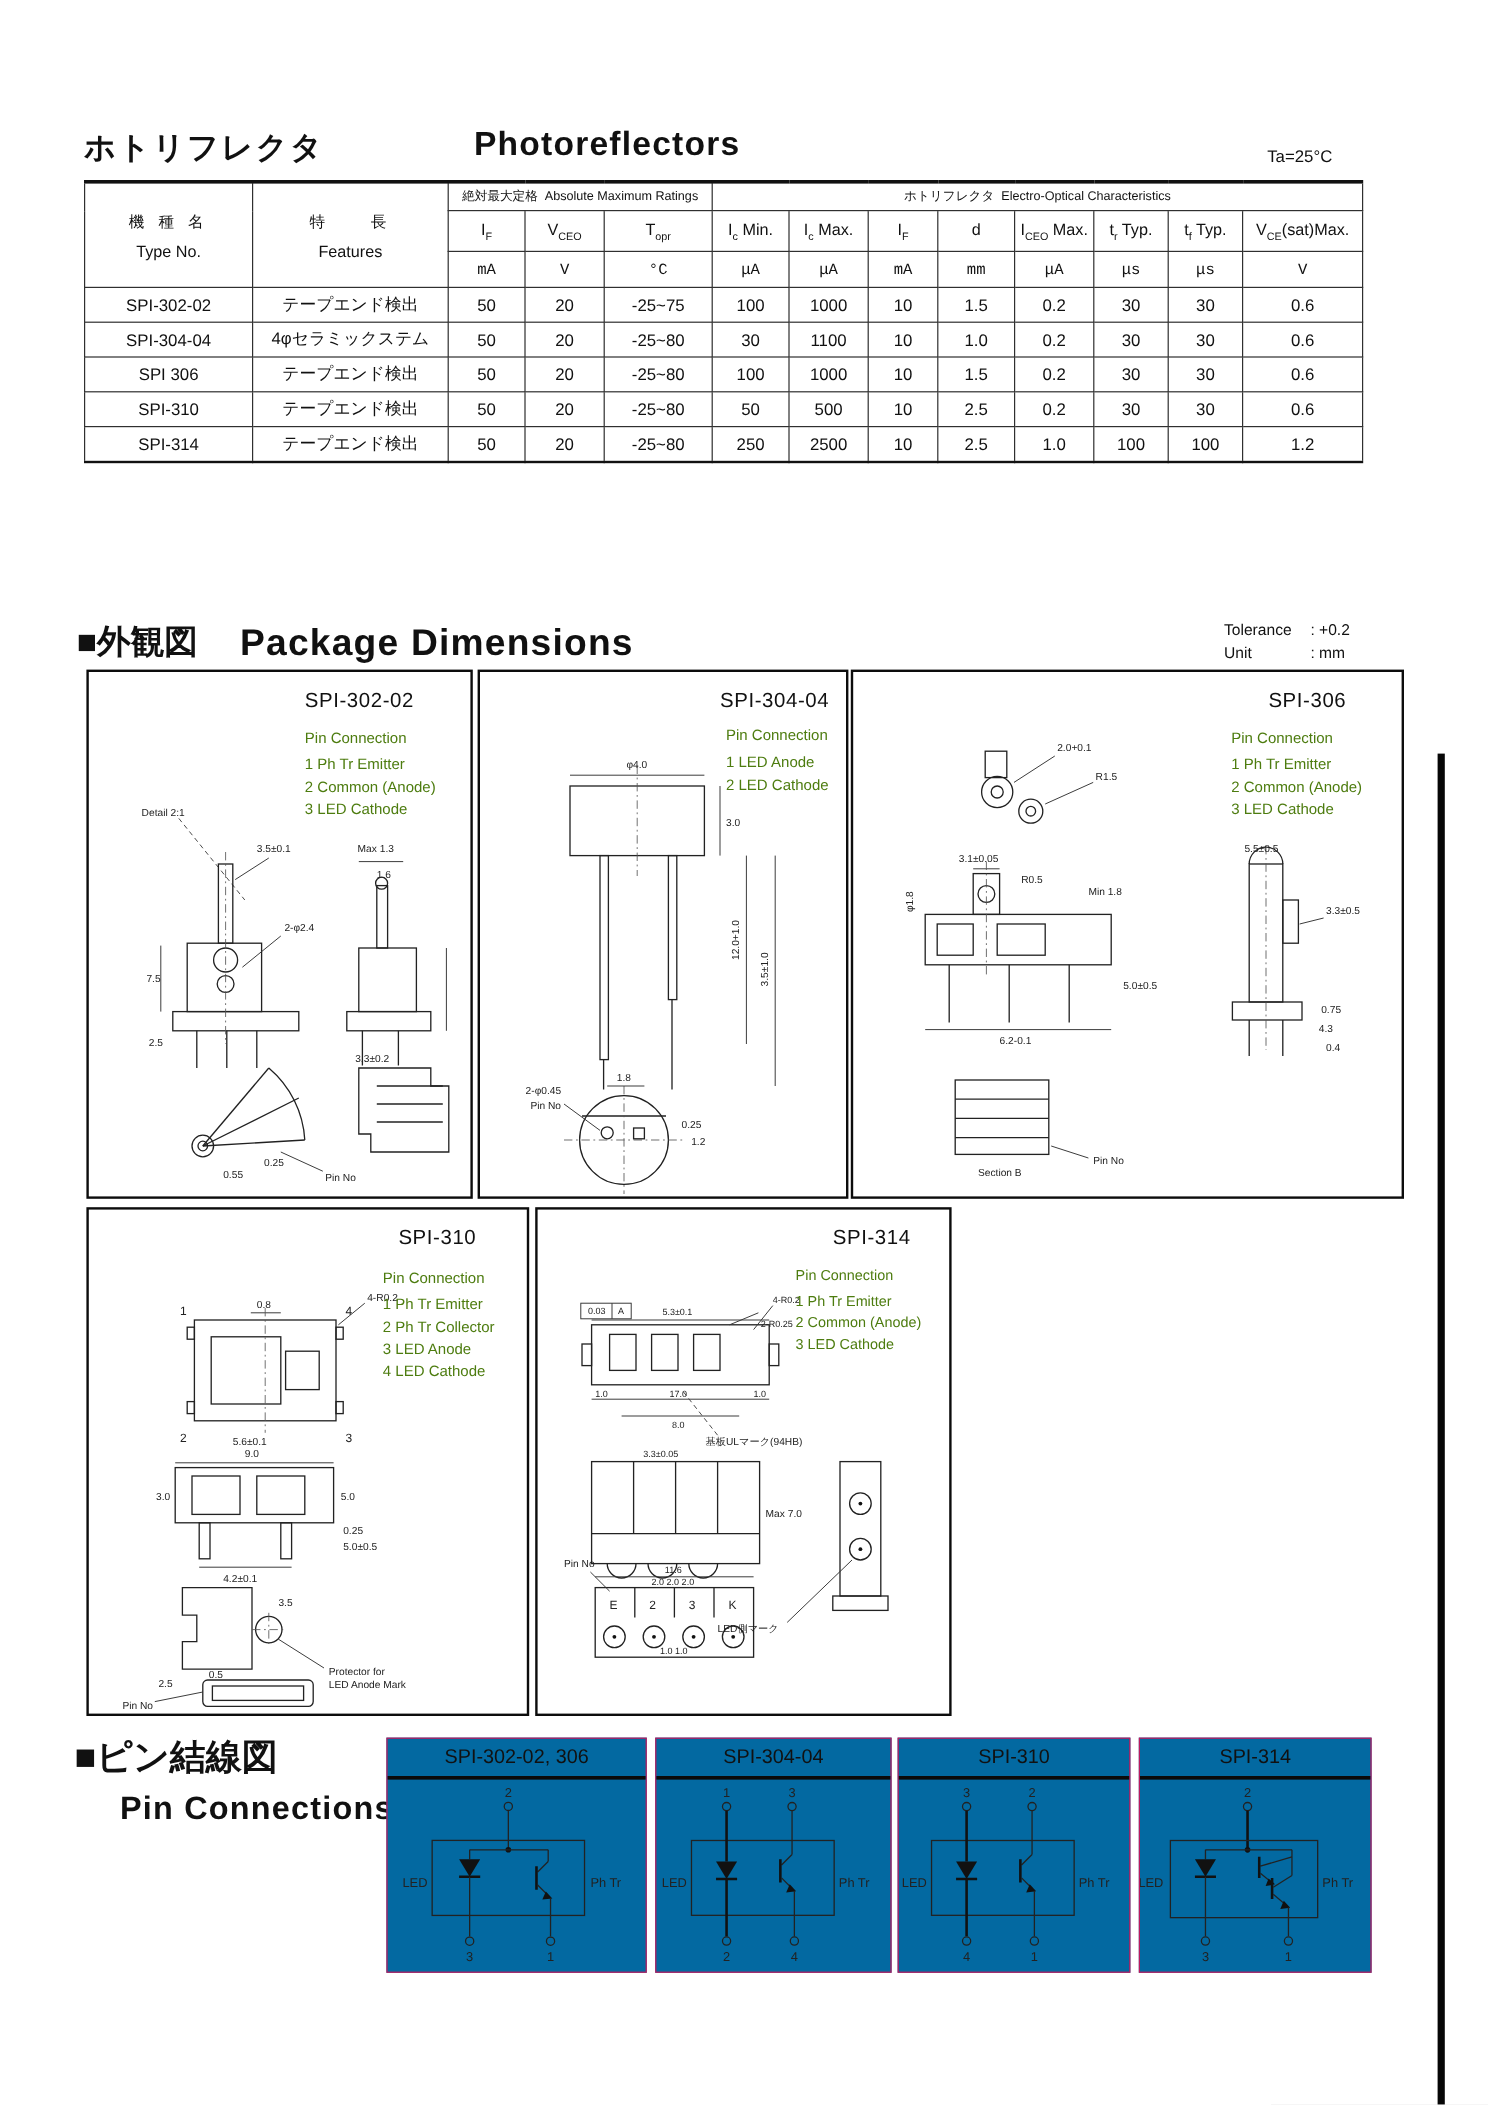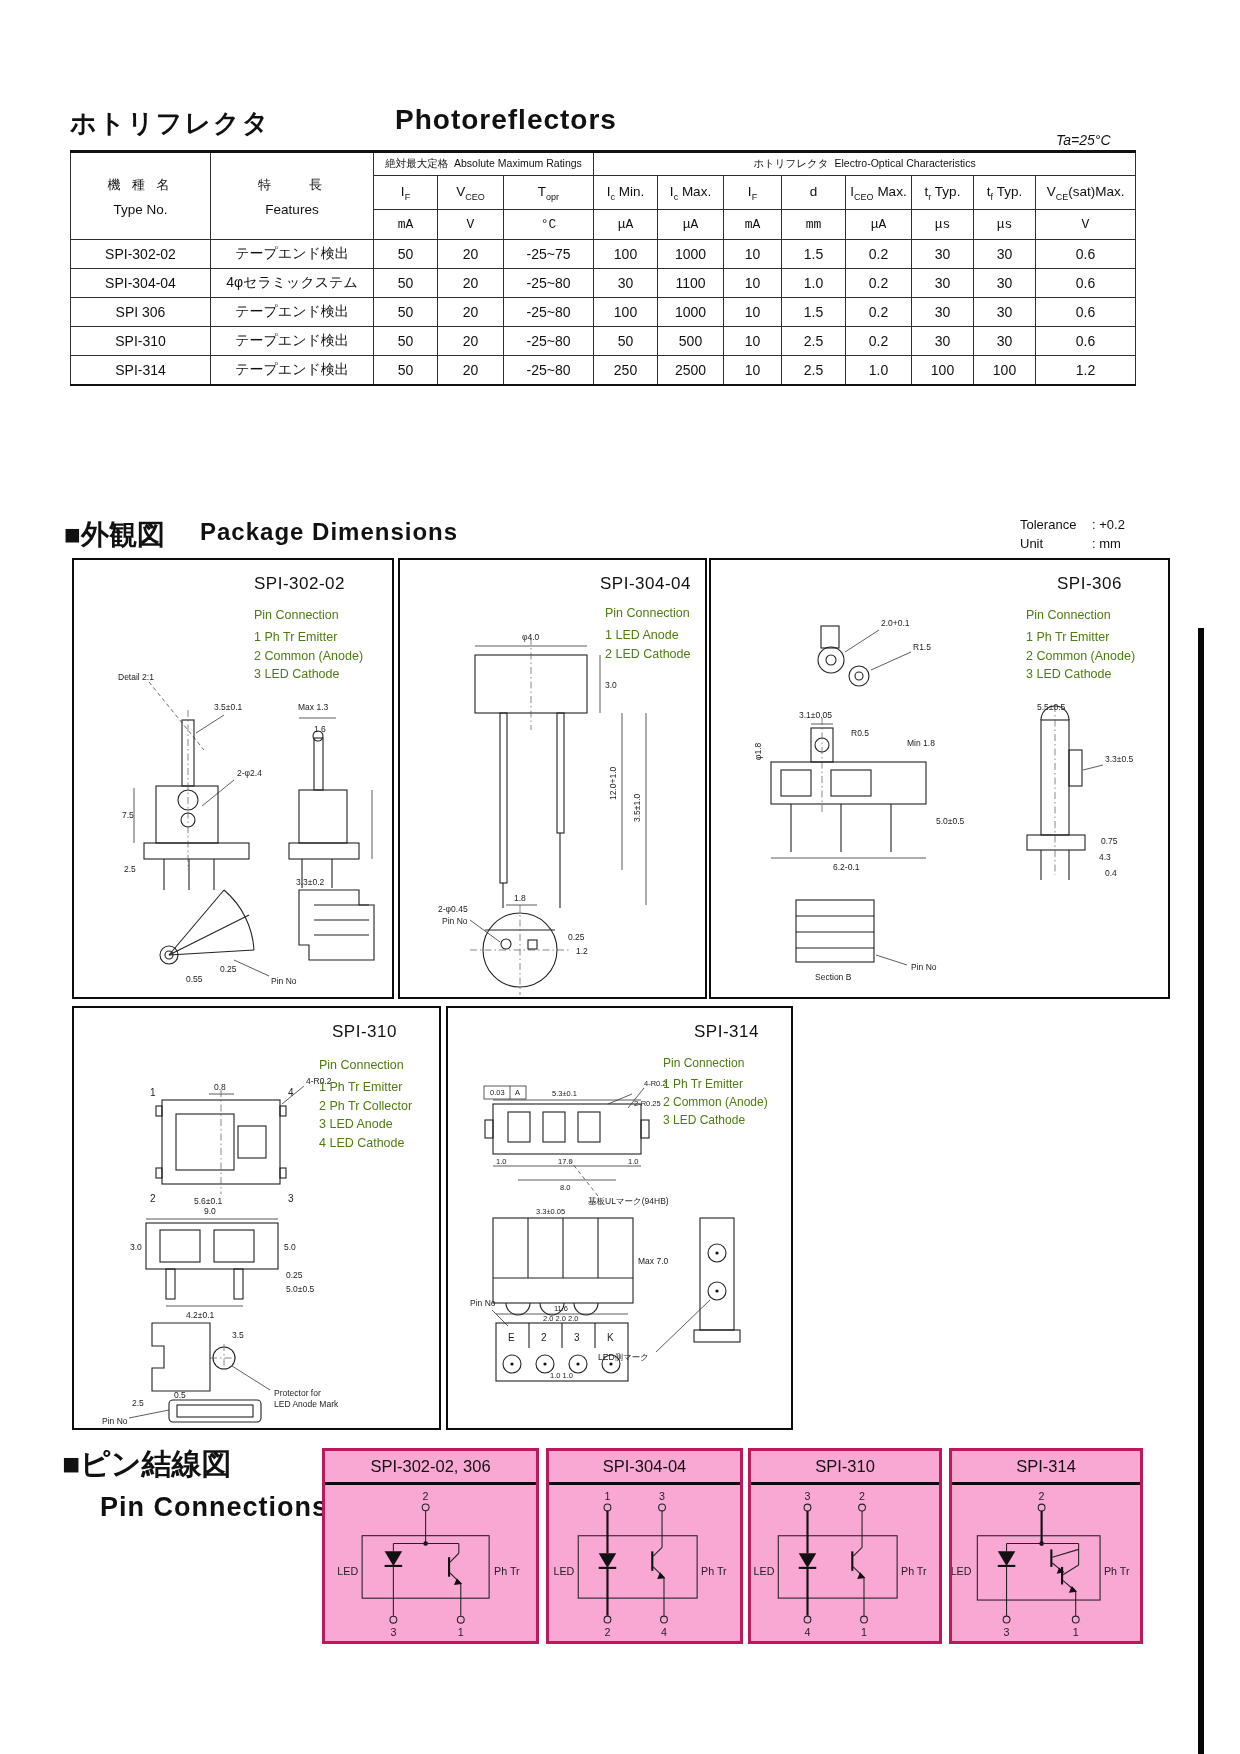--- a/index.html
+++ b/index.html
@@ -1,58 +1,58 @@
 <!DOCTYPE html>
 <html><head>
 <meta charset="utf-8">
 <style>
   html,body{margin:0;padding:0;background:#e8e8e8;}
   .page{position:relative;width:1240px;height:1754px;background:#ffffff;
         font-family:"Liberation Sans",sans-serif;color:#111;overflow:hidden;}
   
   .hdr-jp{position:absolute;left:70px;top:106px;font-size:26px;font-weight:bold;letter-spacing:2px;}
   .hdr-en{position:absolute;left:395px;top:104px;font-size:28px;font-weight:bold;letter-spacing:1px;}
-  .hdr-ta{position:absolute;left:1056px;top:132px;font-size:14px;font-style:italic;}
+  .hdr-ta{position:absolute;left:1056px;top:122px;font-size:14px;}
   
   .spec-table{position:absolute;left:70px;top:150px;width:1065px;border-collapse:collapse;
               table-layout:fixed;border-top:3px solid #111;border-bottom:2px solid #111;}
   .spec-table th,.spec-table td{border:1px solid #2f2f2f;padding:0 2px;text-align:center;
               vertical-align:middle;font-weight:normal;color:#111;}
   .grp{font-size:10.5px;height:24px;}
   .colname{font-size:13.5px;height:34px;}
   .colname sub{font-size:9px;}
   .units{font-size:13px;height:30px;font-family:Liberation Mono, monospace;}
   .drow td{font-size:14px;height:28px;}
   .tcell div.jp{font-size:13px;letter-spacing:4px;margin-bottom:8px;}
   .tcell div.en{font-size:13.5px;letter-spacing:0;}
   
   .sec-jp{position:absolute;font-weight:bold;}
   .pkg-head-jp{left:64px;top:516px;font-size:28px;}
-  .pkg-head-en{position:absolute;left:200px;top:518px;font-size:24px;font-weight:bold;letter-spacing:1px;}
+  .pkg-head-en{position:absolute;left:200px;top:518px;font-size:31px;font-weight:bold;letter-spacing:1px;}
   .tol{position:absolute;left:1020px;top:516px;font-size:13px;line-height:1.45;}
   .tol .r{display:flex;}
   .tol .l1{width:72px;}
   
   .box{position:absolute;border:2.5px solid #0c0c0c;background:#fff;}
   .box-title{position:absolute;top:14px;font-size:17px;letter-spacing:0.5px;white-space:nowrap;}
   .pinlist{position:absolute;font-size:12.5px;line-height:1.5;color:#4d7c0f;white-space:nowrap;}
   .pinlist .pc{margin-bottom:3px;}
   svg.draw{position:absolute;left:0;top:0;width:100%;height:100%;}
   svg text{font-family:"Liberation Sans",sans-serif;fill:#222;}
   .s{stroke:#222;stroke-width:1.1;fill:none;}
   .sb{stroke:#111;stroke-width:2.2;fill:none;}
   .sf{fill:#111;stroke:none;}
   .dim{stroke:#333;stroke-width:0.8;fill:none;}
   .cl{stroke:#555;stroke-width:0.7;stroke-dasharray:7 3 1.5 3;fill:none;}
   .ld{stroke:#444;stroke-width:0.8;stroke-dasharray:4 3;fill:none;}
   .t8{font-size:8.5px;} .t7{font-size:7.5px;} .t10{font-size:10px;}
   
   .pc-head-jp{position:absolute;left:62px;top:1444px;font-size:30px;font-weight:bold;}
   .pc-head-en{position:absolute;left:100px;top:1492px;font-size:27px;font-weight:bold;letter-spacing:1px;}
-  .pcbox{position:absolute;top:1448px;height:196px;border:3px solid #be185d;background:#f9a8d4;box-sizing:border-box;}
+  .pcbox{position:absolute;top:1448px;height:196px;border:1px solid #be185d;background:#0369a1;box-sizing:border-box;}
   .pcbox .ttl{height:31px;line-height:31px;text-align:center;border-bottom:3px solid #0b0b0b;font-size:16.5px;}
   .cir text{font-size:11px;}
   .artifact{position:absolute;left:1198px;top:628px;width:6px;height:1126px;background:#060606;}
 </style>
 </head>
 <body>
 
 <div class="page">
 
   <div class="hdr-jp">ホトリフレクタ</div>

